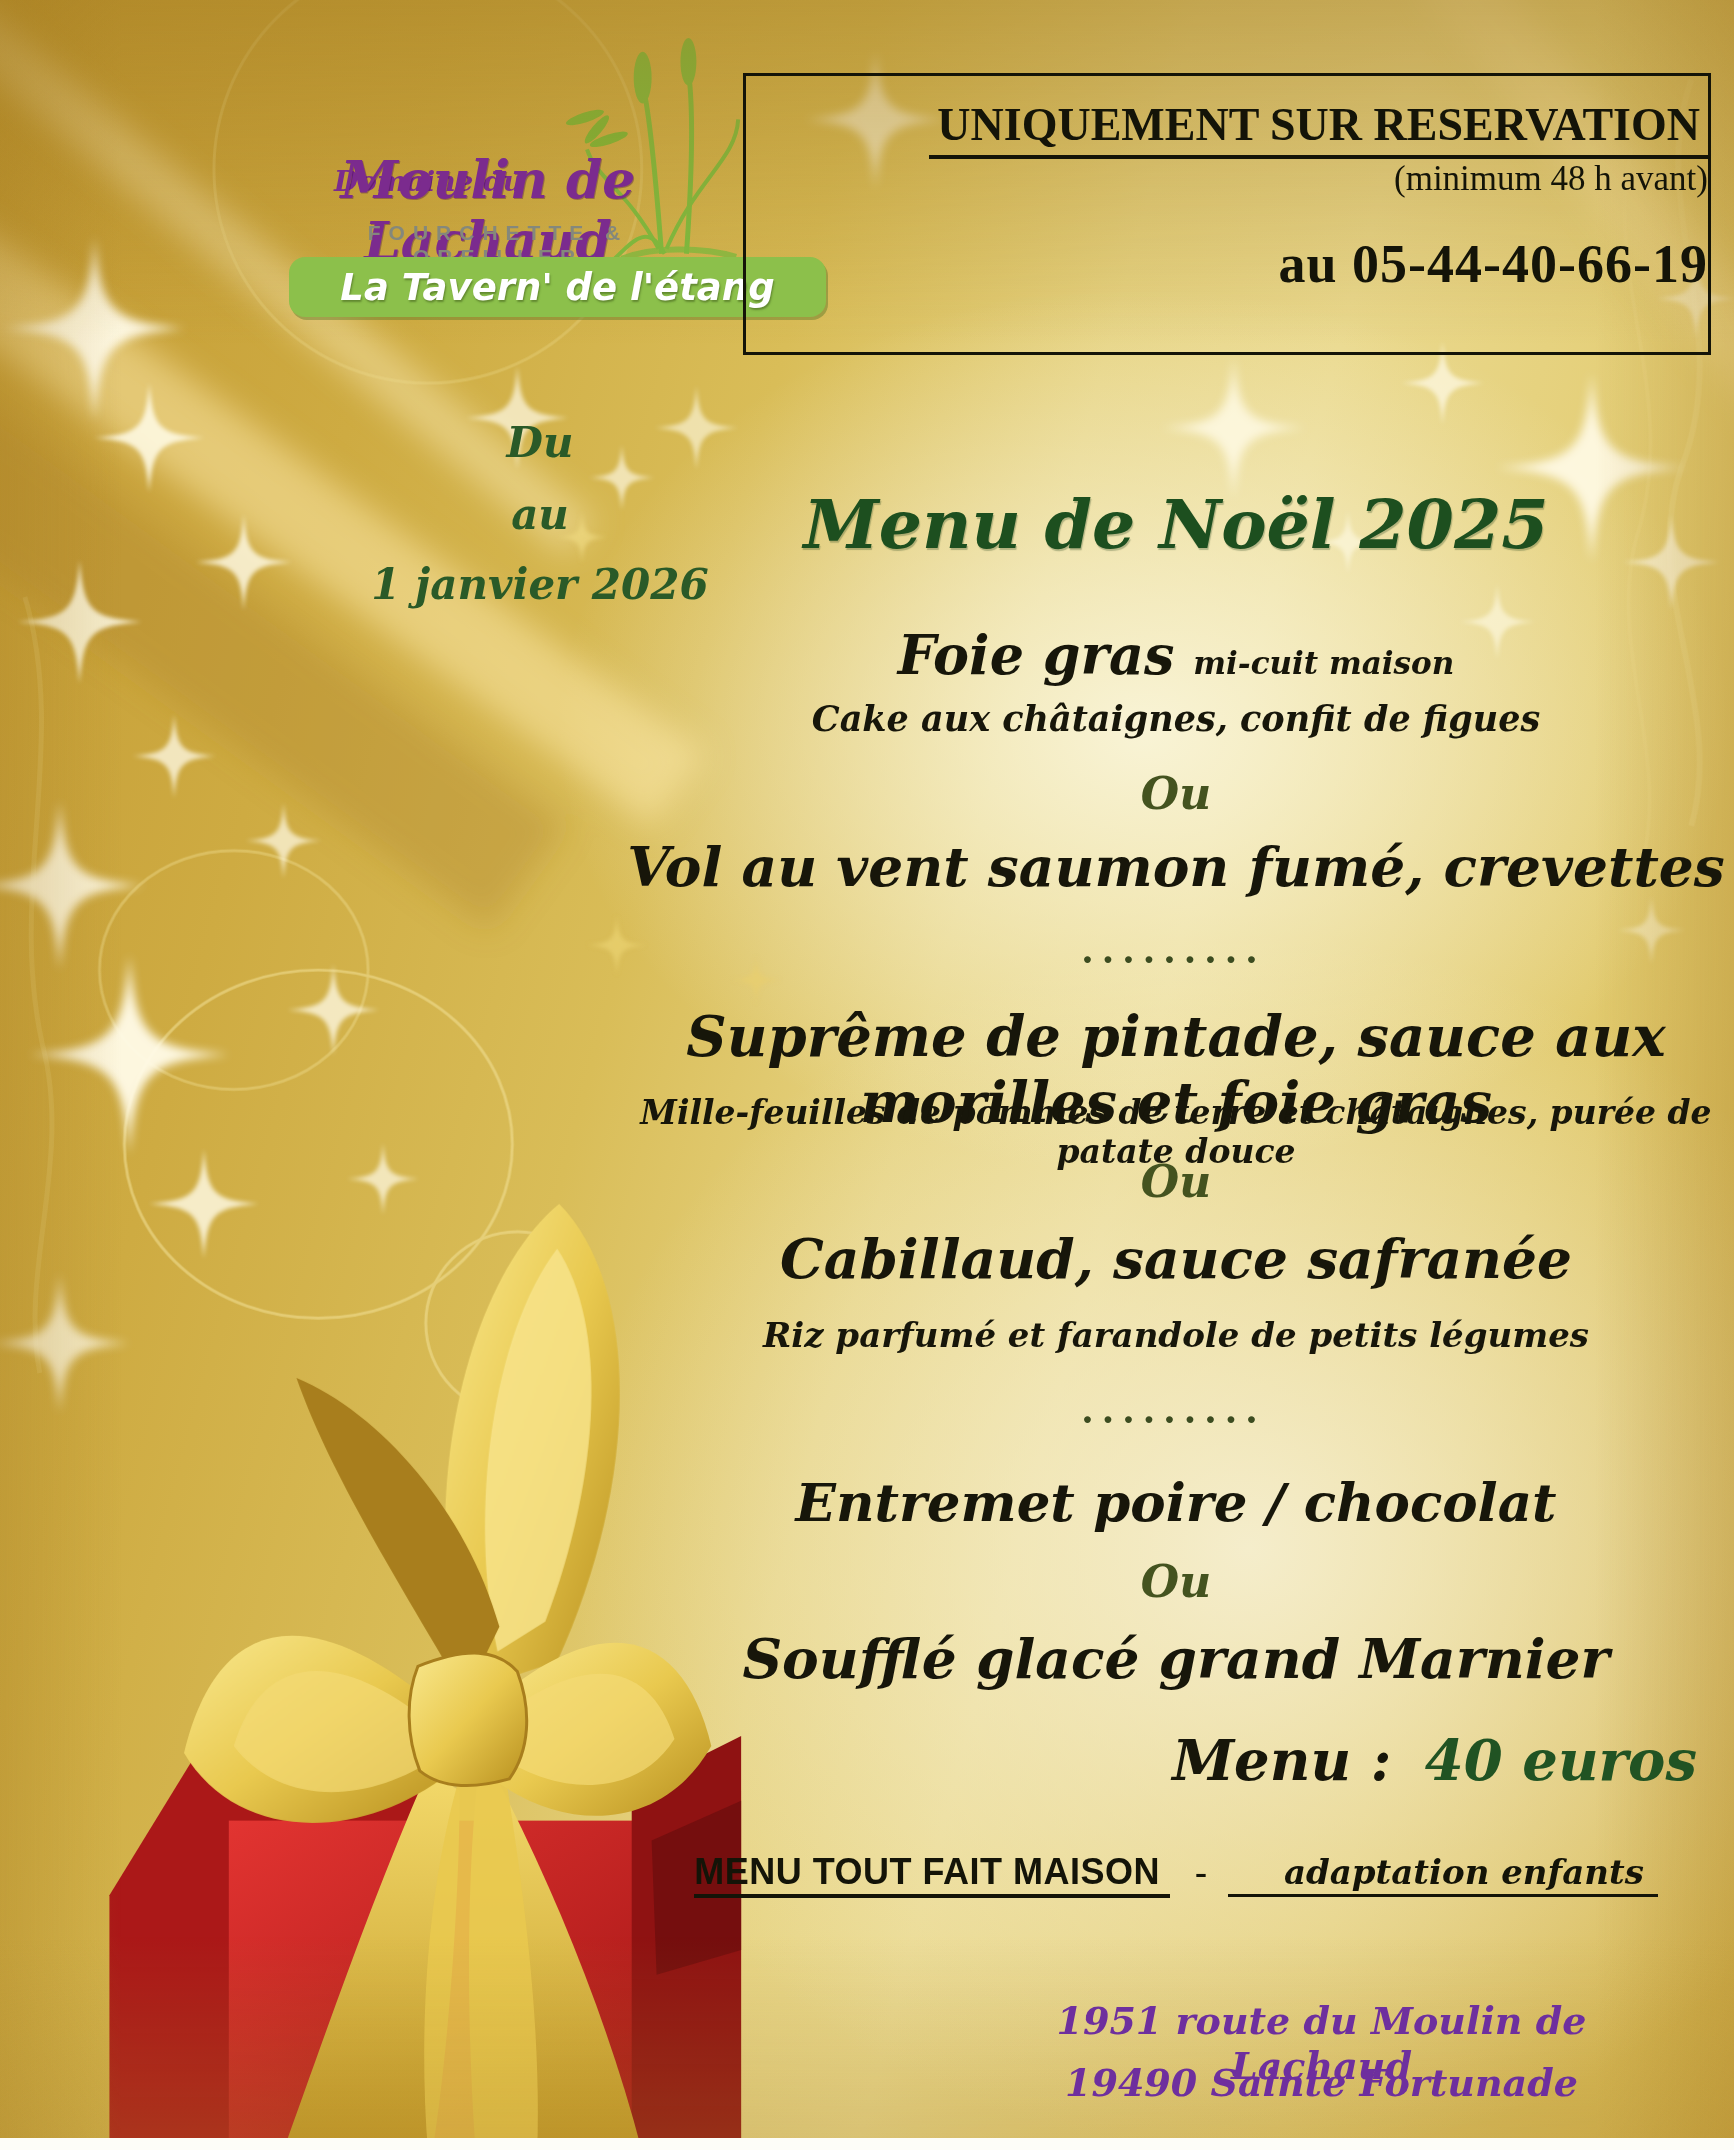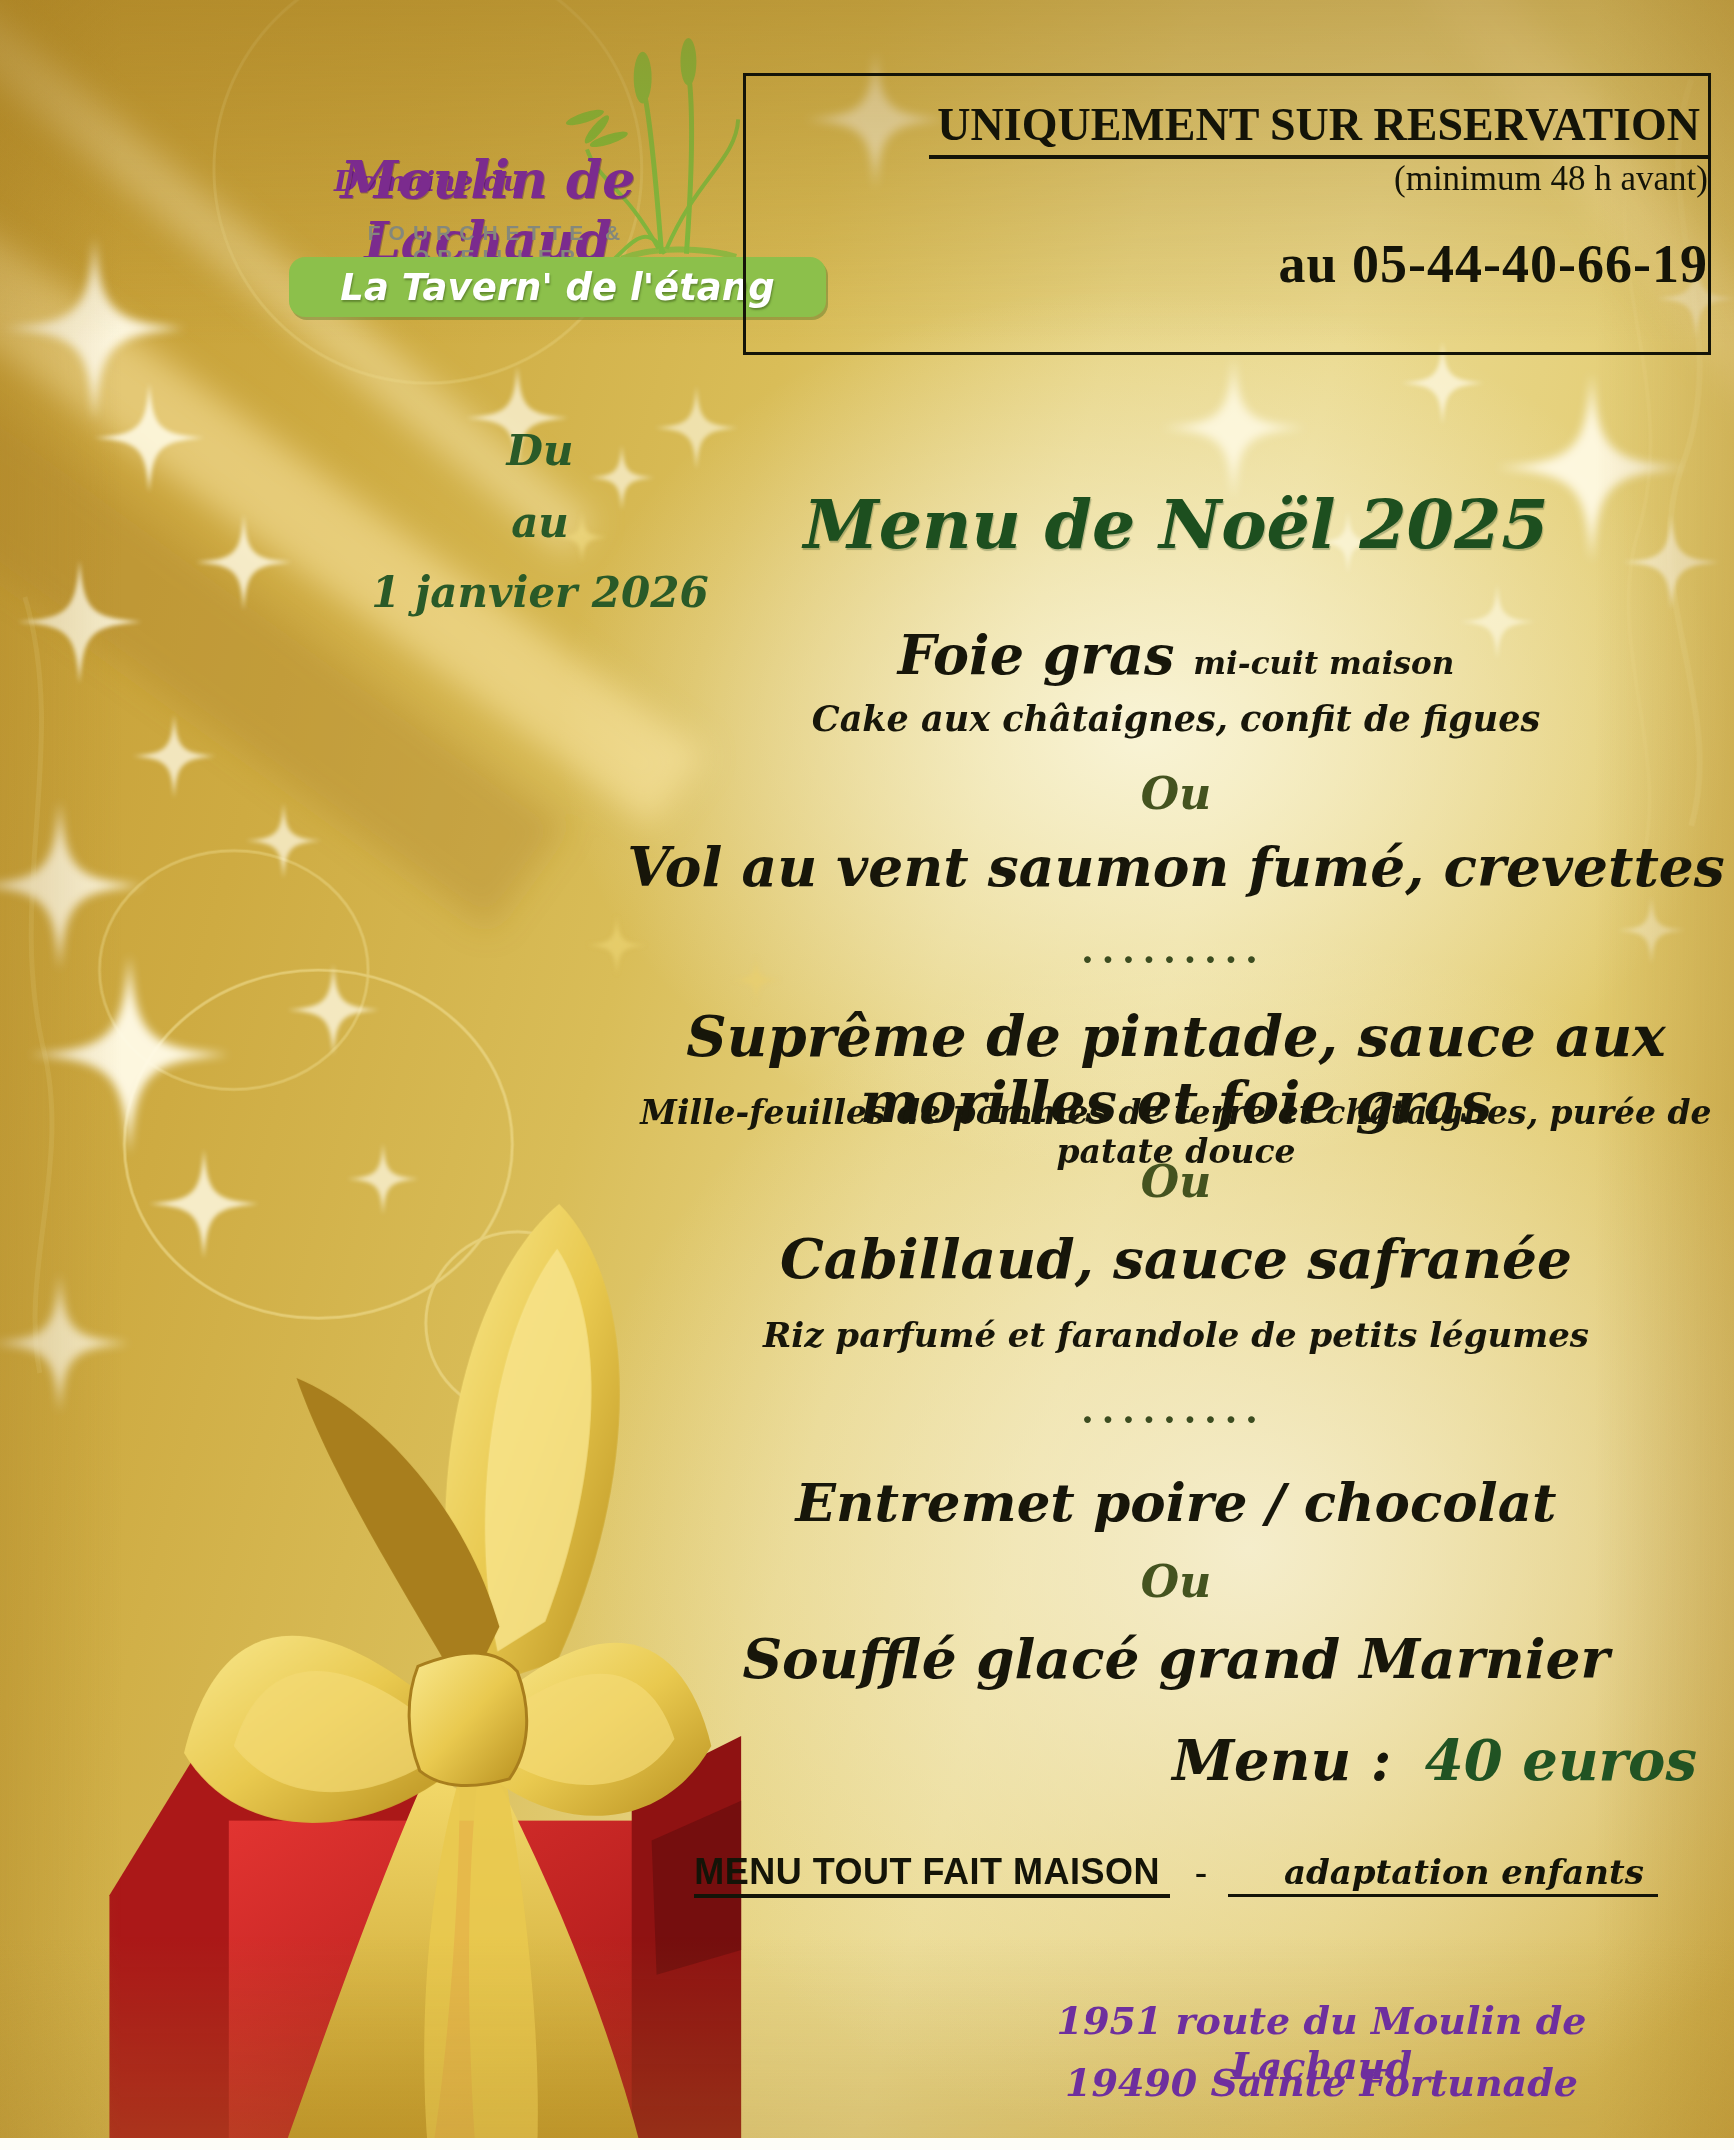--- a/index.html
+++ b/index.html
@@ -35,21 +35,21 @@
   
   .resv{left:743px;top:73px;width:968px;height:282px;border:3px solid #141408;box-sizing:border-box;
       display:flex;flex-direction:column;align-items:flex-end;}
   .resv-title{margin-top:22px;font-weight:700;font-size:46px;color:#141408;letter-spacing:0px;
       border-bottom:4px solid #141408;padding:0 8px 4px 8px;}
   .resv-sub{font-weight:400;font-size:35px;color:#141408;}
   .resv-phone{margin-top:34px;font-weight:700;font-size:54px;color:#141408;letter-spacing:1px;}
   
   .dates{left:341px;top:422px;width:398px;font-size:42px;line-height:1.0;color:#2a5a28;}
   .dates div{margin-bottom:0px;}
-  .d1{margin-top:8px;} .d2{margin-top:24px;} .d3{margin-top:30px;} .d4{margin-top:28px;}
+  .d1{margin-top:0;} .d2{margin-top:24px;} .d3{margin-top:30px;} .d4{margin-top:28px;}
   
   .mcol{left:614px;width:1124px;}
   .menu-title{top:484px;font-size:68px;color:#1d4f1f;text-shadow:1px 2px 1px rgba(40,70,30,.3);}
   .l-foie{top:623px;font-size:54px;}
   .l-foie .note{font-size:31px;}
   .l-cake{top:698px;font-size:35px;}
   .l-ou1{top:768px;}
   .l-vol{top:834px;font-size:55px;}
   .l-dots1{top:925px;}
   .l-supreme{top:1003px;font-size:56px;}

